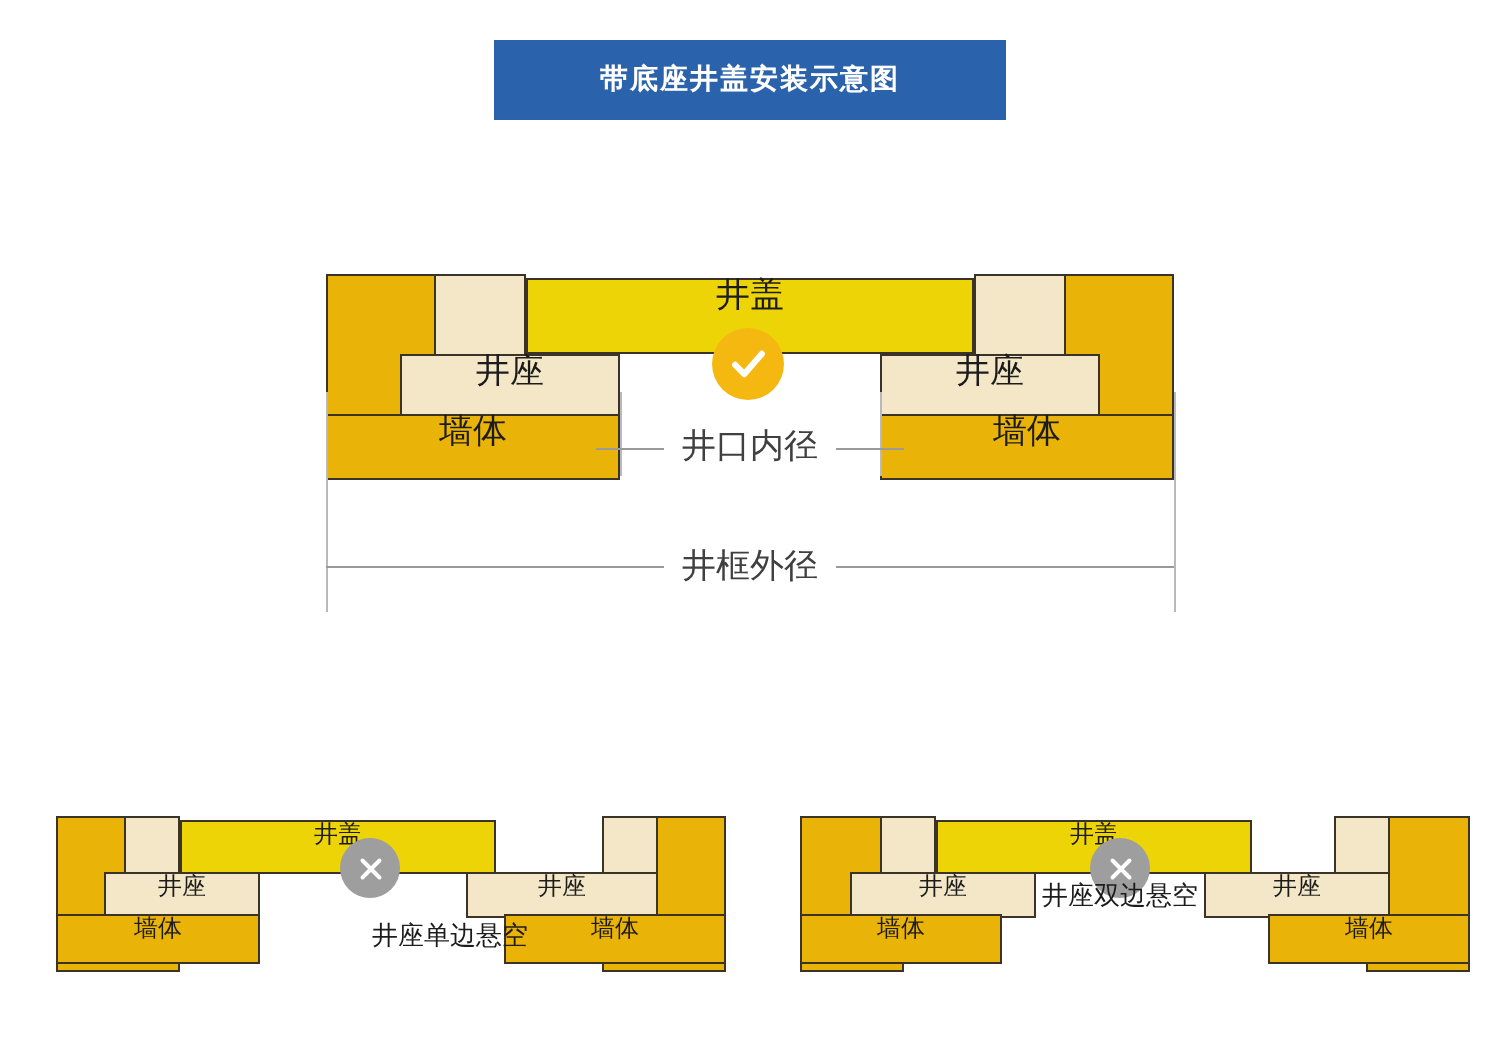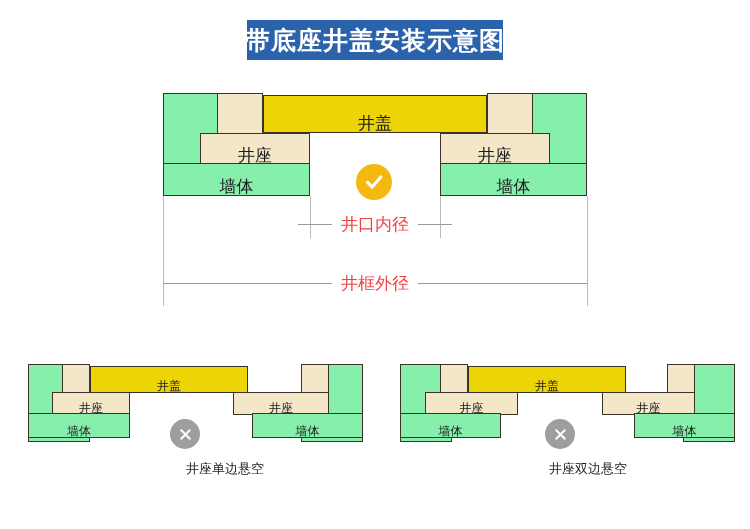--- a/index.html
+++ b/index.html
@@ -9,48 +9,48 @@
     position:relative;overflow:hidden;
   }
   .stage{position:absolute;left:0;top:0;width:750px;height:529px;}
 
   
   .title-banner{
     position:absolute;left:247px;top:20px;width:256px;height:40px;
     background:#2a62ab;display:flex;align-items:center;justify-content:center;
   }
   .title-banner .txt{
-    color:#ffffff;font-size:25px;font-weight:bold;letter-spacing:1px;
+    color:#ffffff;font-size:14px;font-weight:bold;letter-spacing:1px;
     line-height:1;white-space:nowrap;
   }
 
   
   .blk{position:absolute;box-sizing:border-box;border:1.5px solid #3b3228;
-       display:flex;align-items:flex-end;justify-content:center;white-space:nowrap;}
+       display:flex;align-items:flex-start;justify-content:center;white-space:nowrap;margin-top:44px;}
   .blk .lbl{font-size:17px;color:#1c1c1c;line-height:1;}
-  .wall{background:#86efac;}
+  .wall{background:#eab308;}
   .base{background:#f3e7c8;}
   .cover{background:#ecd407;}
 
   .blk.sm{border-width:1.2px;}
   .blk.sm .lbl{font-size:12px;}
 
   
   .badge{position:absolute;border-radius:50%;display:flex;
          align-items:center;justify-content:center;}
   .badge svg{display:block;}
   .badge-ok{background:#f5b810;}
   .badge-x{background:#9e9e9e;}
 
   
   .ext{position:absolute;background:#b9b9b9;width:1px;}
   .dim-h{position:absolute;background:#9a9a9a;height:1px;}
   .dim-label{
     position:absolute;background:#ffffff;padding:0 9px;
-    font-size:17px;color:#ef4444;line-height:1;white-space:nowrap;
+    font-size:17px;color:#404040;line-height:1;white-space:nowrap;
     transform:translate(-50%,-50%);text-align:center;
   }
 
   
   .caption{
     position:absolute;font-size:13px;color:#1c1c1c;line-height:1;
     white-space:nowrap;transform:translateX(-50%);text-align:center;
   }
 </style>
 </head>
@@ -162,16 +162,16 @@
     <div class="blk sm cover" style="left:468px;top:366px;width:158px;height:27px;">
       <span class="lbl">井盖</span>
     </div>
 
     <div class="badge badge-x" style="left:545px;top:419px;width:30px;height:30px;">
       <svg width="17" height="17" viewBox="0 0 24 24" aria-hidden="true">
         <path d="M6 6 L18 18 M18 6 L6 18" fill="none" stroke="#ffffff" stroke-width="2.8" stroke-linecap="round"></path>
       </svg>
     </div>
 
-    <div class="caption" style="left:560px;top:462px;margin-left:28px;">井座双边悬空</div>
+    <div class="caption" style="left:560px;top:442px;">井座双边悬空</div>
   </div>
 
 </div>
 
 </body></html>

